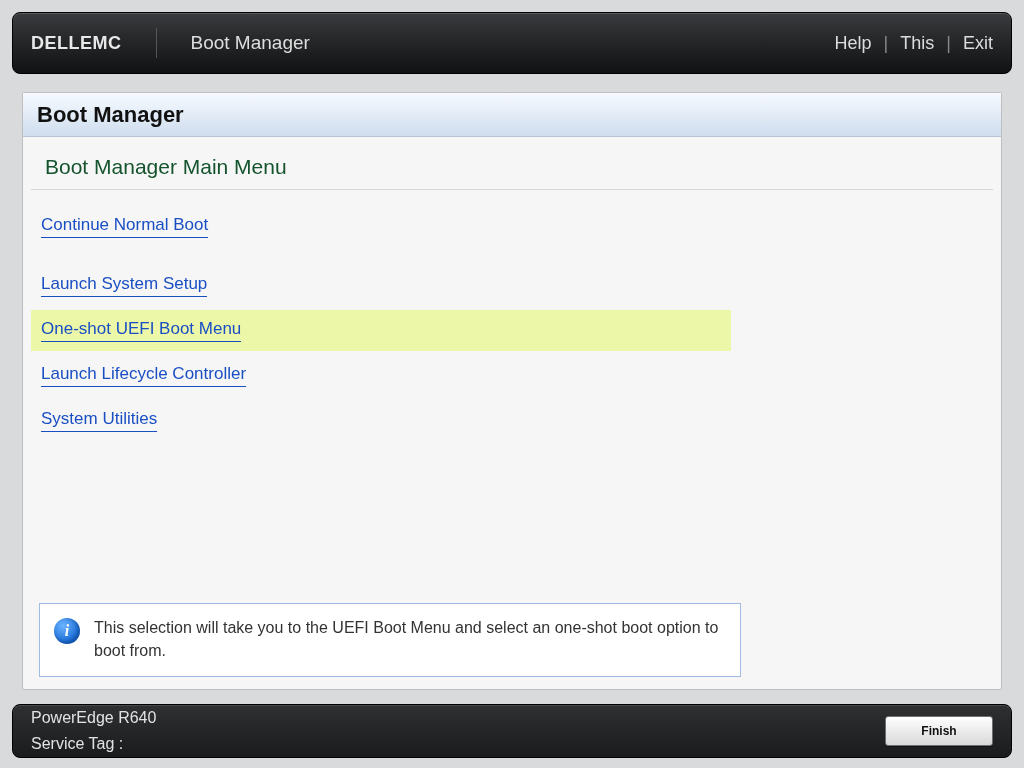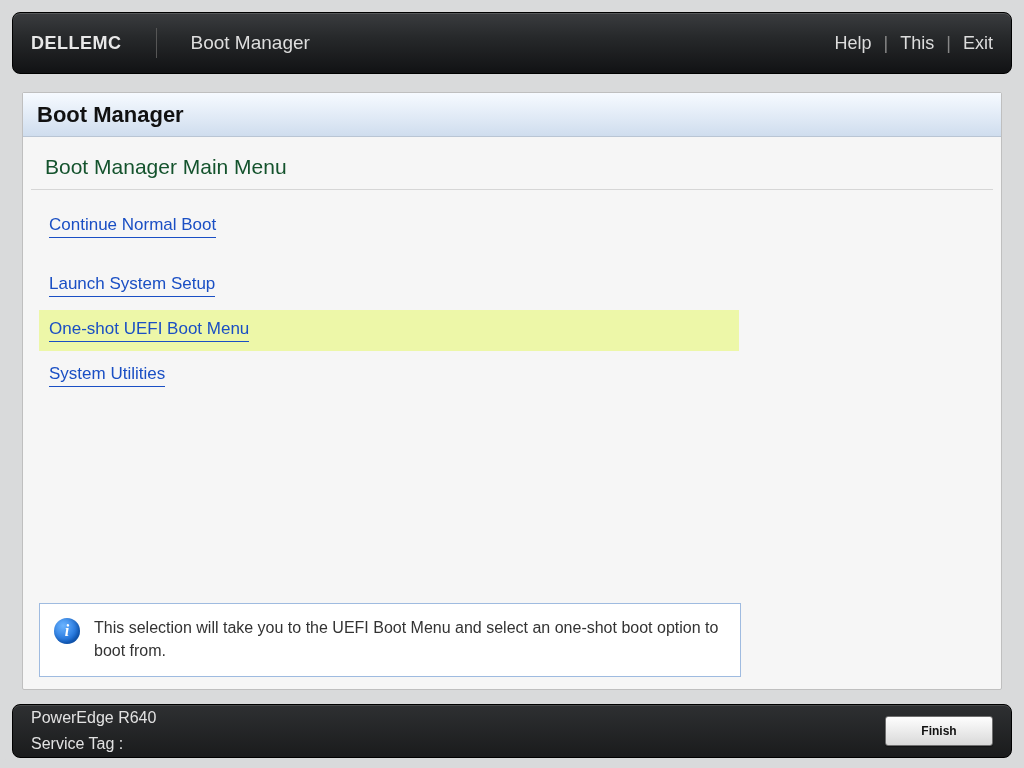--- a/index.html
+++ b/index.html
@@ -48,21 +48,21 @@
     padding: 0 14px;
     font-size: 22px; font-weight: 700; color: #111;
   }
   .subheader {
     padding: 18px 14px 10px 14px;
     font-size: 21px; color: #14532d;
     border-bottom: 1px solid #d6d6d6;
     margin: 0 8px;
   }
   .menu {
-    padding: 12px 16px;
+    padding: 12px 8px;
   }
   .menu-row {
     display: block;
     padding: 9px 10px;
     margin: 4px 0;
     width: 700px;
   }
   .menu-row.spacer-top { margin-top: 18px; }
   .menu-link {
     color: #1a4fc4;
@@ -149,20 +149,23 @@
         <div class="menu-row" data-interactable="true">
           <span class="menu-link" data-interactable="false">Continue Normal Boot</span>
         </div>
         <div class="menu-row spacer-top" data-interactable="true">
           <span class="menu-link" data-interactable="false">Launch System Setup</span>
         </div>
         <div class="menu-row selected" data-interactable="true">
           <span class="menu-link" data-interactable="false">One-shot UEFI Boot Menu</span>
         </div>
         <div class="menu-row" data-interactable="true">
+          <span class="menu-link" data-interactable="false">Launch Lifecycle Controller</span>
+        </div>
+        <div class="menu-row" data-interactable="true">
           <span class="menu-link" data-interactable="false">System Utilities</span>
         </div>
       </div>
 
       <div class="infobox" data-interactable="false">
         <div class="info-icon" data-interactable="false">i</div>
         <div data-interactable="false">This selection will take you to the UEFI Boot Menu and select an one-shot boot option to boot from.</div>
       </div>
     </div>
 

